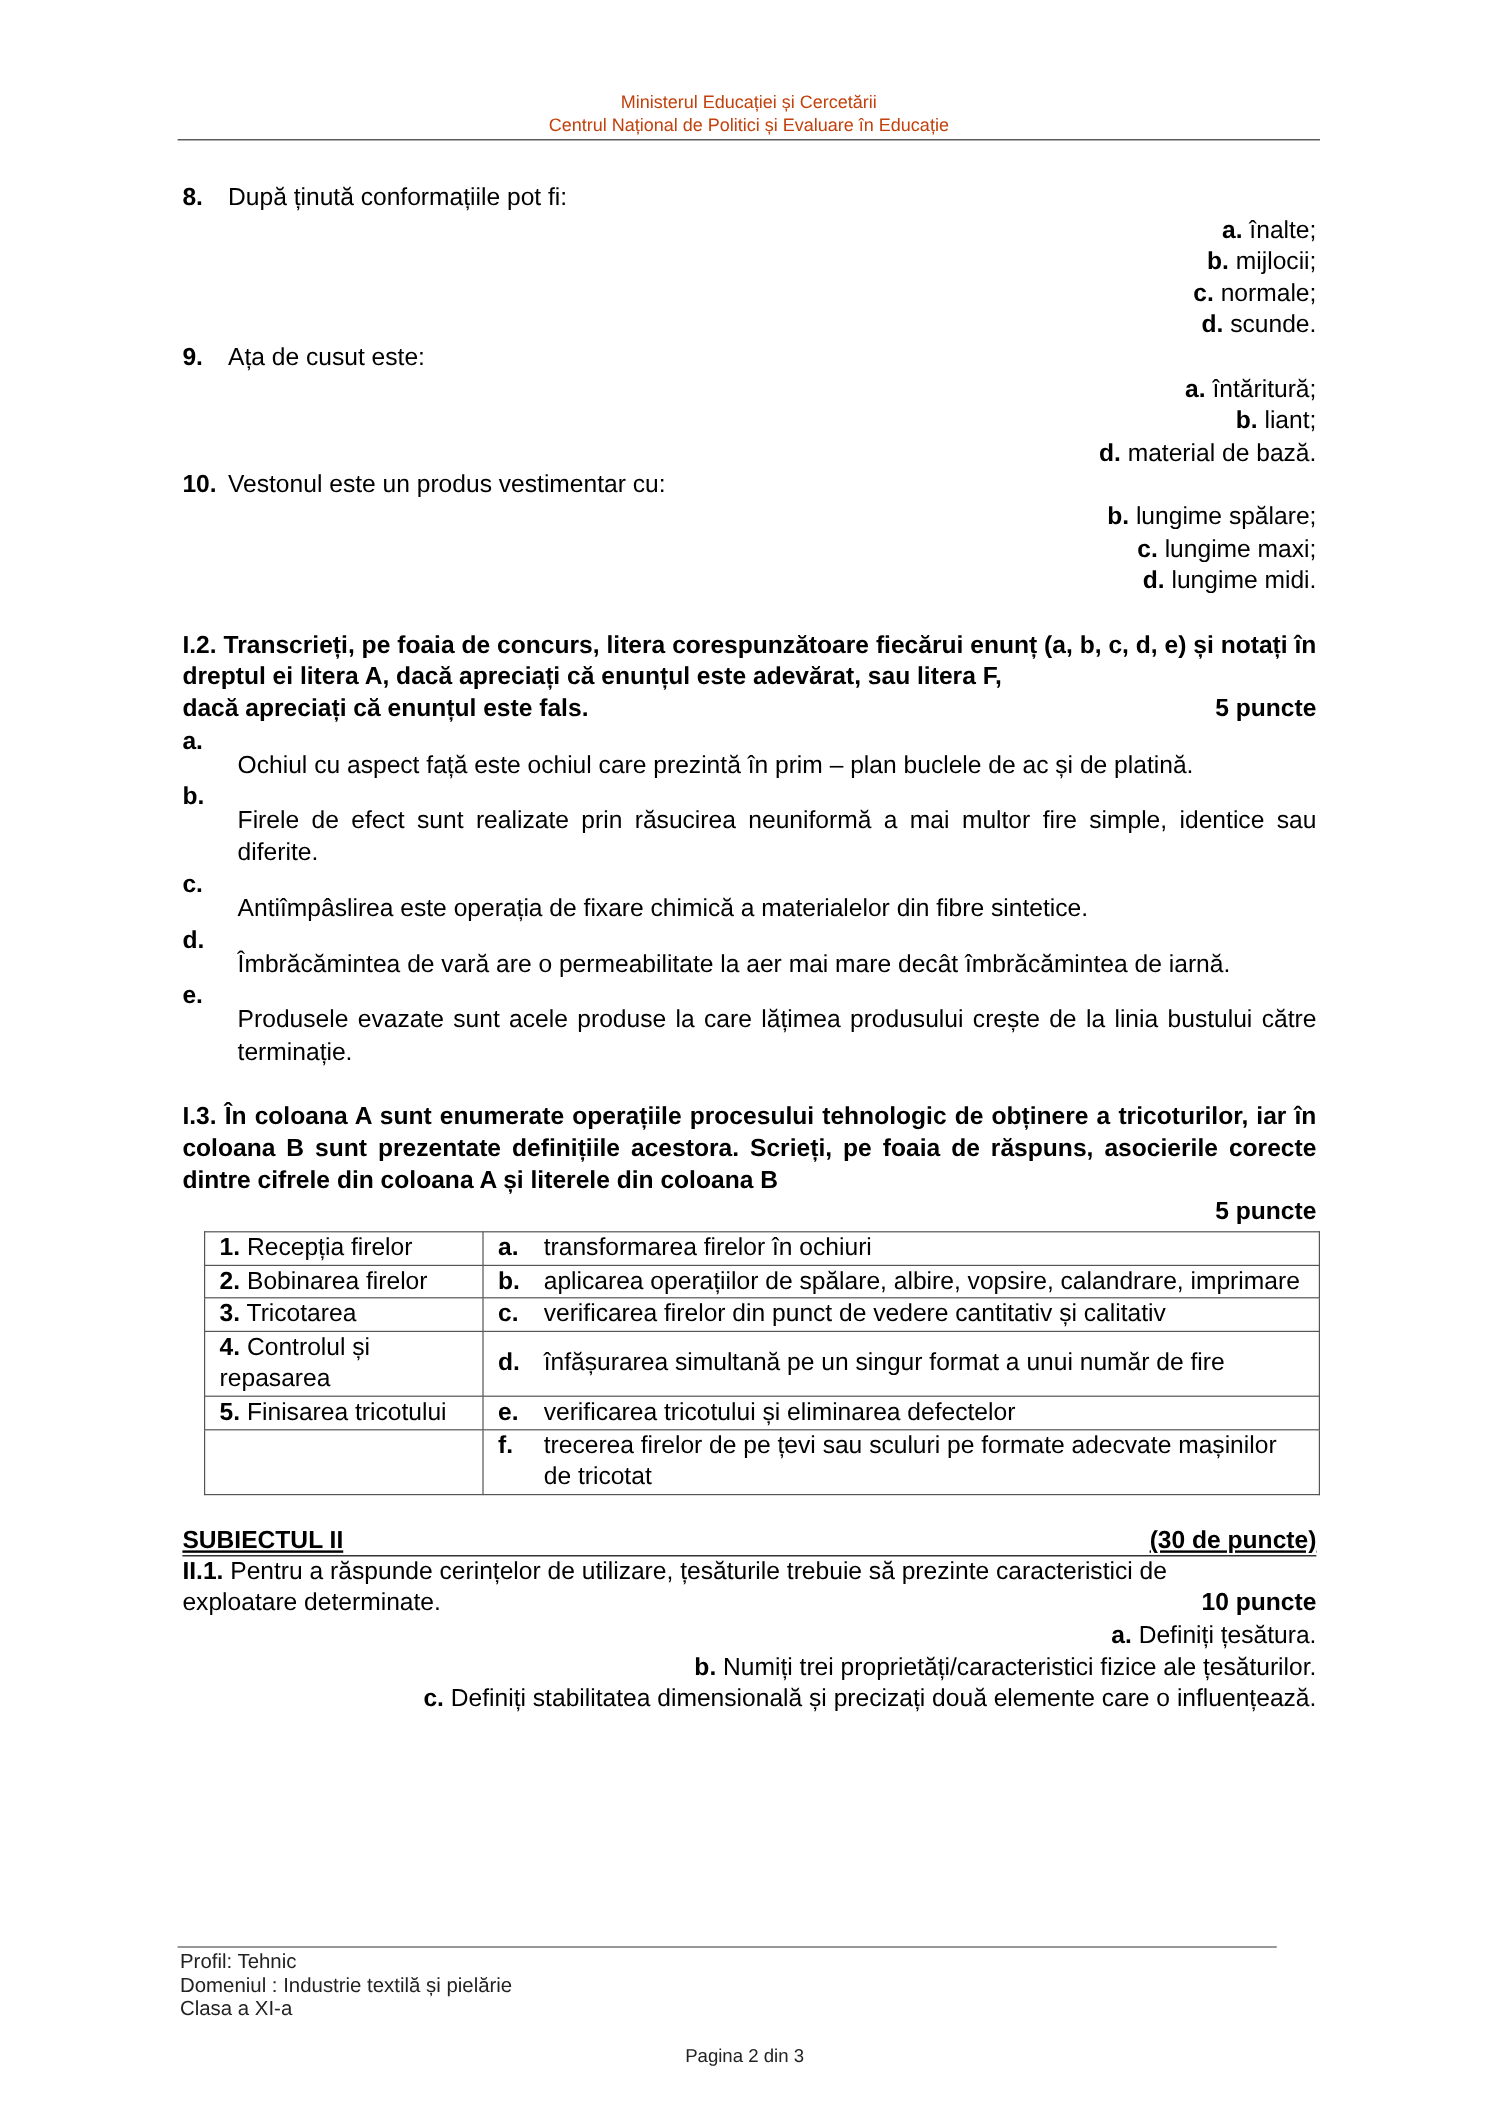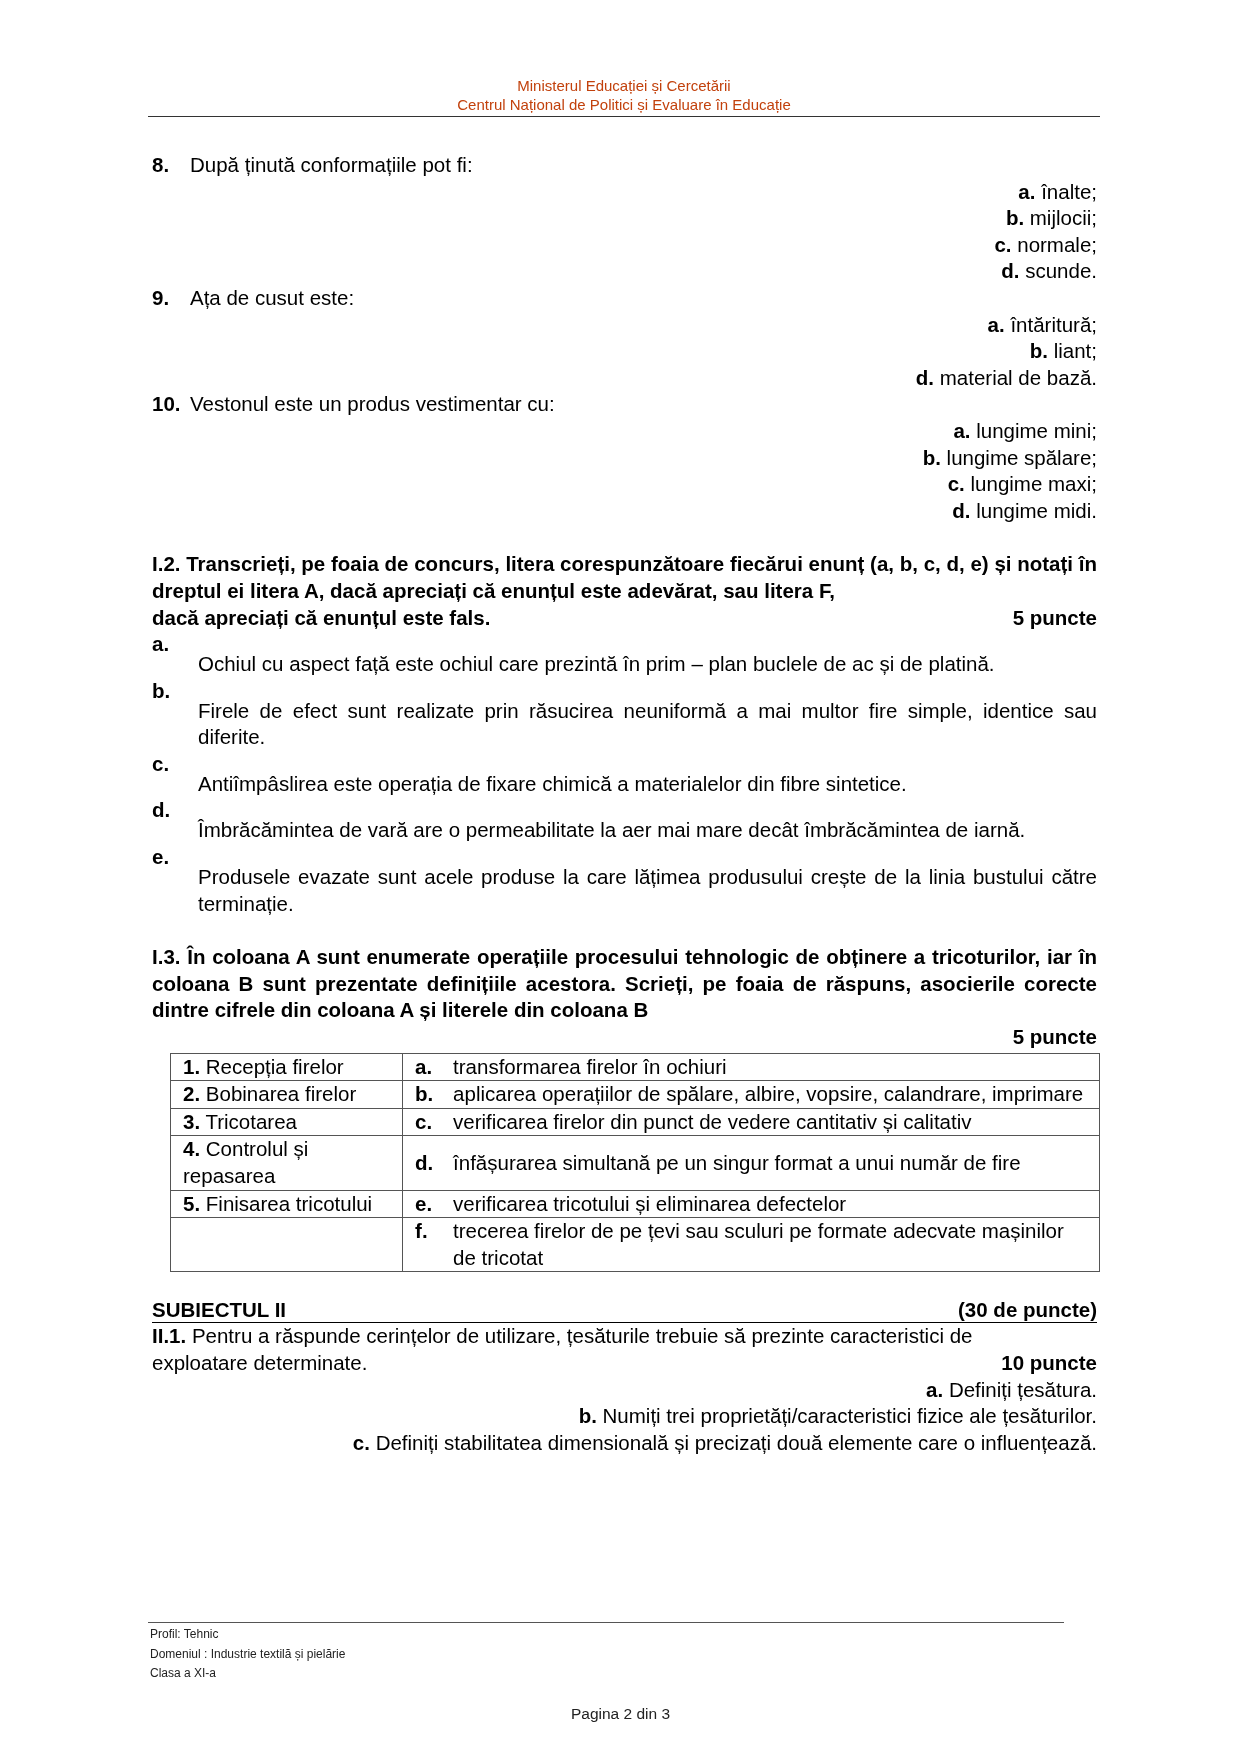--- a/index.html
+++ b/index.html
@@ -19,23 +19,23 @@
   .just { text-align:justify; text-align-last:left; }
   .row-right { display:flex; justify-content:space-between; }
   .tf { display:flex; }
   .tf .lt { width:46px; flex:none; font-weight:bold; }
   .tf .tx { flex:1; text-align:justify;margin-top:20px; }
   table.match { border-collapse:collapse; width:930px; margin-left:18px; margin-top:2px; font-size:20.5px; line-height:26.6px; }
   table.match td { border:1.5px solid #555; padding:0 12px; vertical-align:middle; }
   table.match th { border:1.5px solid #555; font-weight:bold; padding:0 8px; vertical-align:middle; }
   .bcell { display:flex; }
   .bcell .lt { width:38px; flex:none; font-weight:bold; }
-  .subj { display:flex; justify-content:space-between; font-weight:bold; border-bottom:1.5px solid #000; line-height:24px; }
+  .subj { display:flex; justify-content:space-between; font-weight:bold; text-decoration:underline; border-bottom:1.5px solid #000; line-height:24px; }
   .footer-rule { position:absolute; left:148px; width:916px; top:1622px; border-top:1.5px solid #555; }
-  .footer { position:absolute; left:150px; top:1625px; font-size:12px; line-height:19.5px; color:#222; }
+  .footer { position:absolute; left:150px; top:1625px; font-size:17px; line-height:19.5px; color:#222; }
   .pagenum { position:absolute; left:0; width:1241px; top:1705px; text-align:center; font-size:15.5px; color:#222; }
 </style>
 </head>
 <body>
 
 <div class="header">
   <div>Ministerul Educației și Cercetării</div>
   <div>Centrul Național de Politici și Evaluare în Educație</div>
 </div>
 <div class="header-rule"></div>
@@ -61,21 +61,20 @@
     <div class="opt"><b>a.</b> <span>întăritură;</span></div>
     <div class="opt"><b>b.</b> <span>liant;</span></div>
     <div class="opt"><b>d.</b> <span>material de bază.</span></div>
   </div>
 
   <div>
     <div class="q">
         <span class="num">10.</span>
         <span>Vestonul este un produs vestimentar cu:</span>
       </div>
-    <div class="opt o10"><b>a.</b> <span>lungime mini;</span></div>
     <div class="opt o10"><b>b.</b> <span>lungime spălare;</span></div>
     <div class="opt o10"><b>c.</b> <span>lungime maxi;</span></div>
     <div class="opt o10"><b>d.</b> <span>lungime midi.</span></div>
   </div>
 
   <div class="gap"></div>
 
   <div>
     <div class="bold just">I.2. Transcrieți, pe foaia de concurs, litera corespunzătoare fiecărui enunț (a, b, c, d, e) și notați în dreptul ei litera A, dacă apreciați că enunțul este adevărat, sau litera F,</div>
     <div class="row-right bold">

